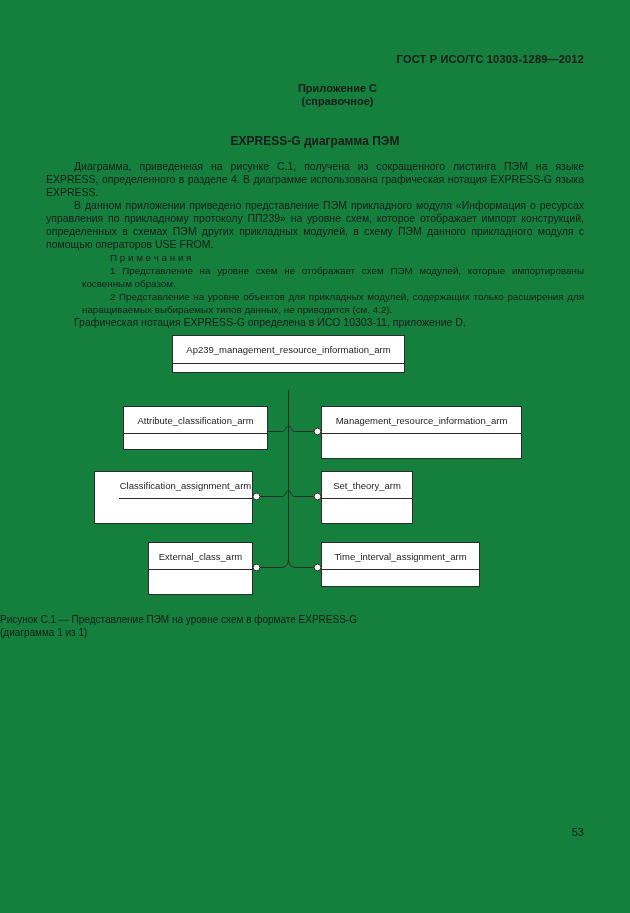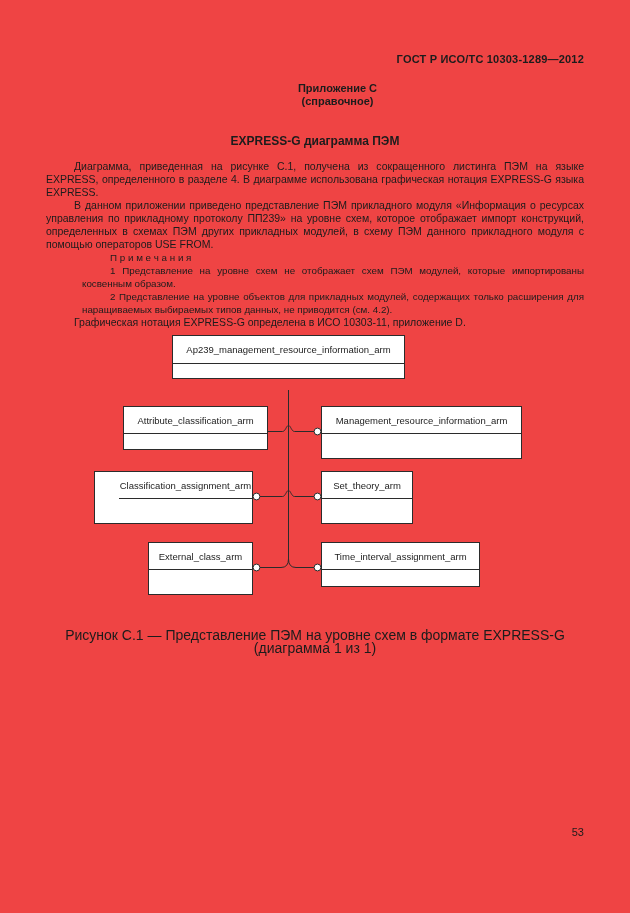--- a/index.html
+++ b/index.html
@@ -1,18 +1,18 @@
 <!DOCTYPE html>
 <html><head>
 <meta charset="utf-8">
 <style>
   html,body { margin:0; padding:0; background:#e8e8e8; }
   .page {
     position:relative; width:630px; height:913px; margin:0 auto;
-    background:#ef4444; overflow:hidden;
+    background:#15803d; overflow:hidden;
     font-family:"Liberation Sans", sans-serif; color:#1c1c1c;
   }
   .header-row {
     position:absolute; top:53px; left:46px; right:46px;
     text-align:right; font-weight:bold; font-size:11px; letter-spacing:0.2px;
   }
   .annex {
     position:absolute; top:82px; left:0; right:0;
     text-align:center; font-weight:bold; font-size:11px; line-height:13px;margin-left:45px;
   }
@@ -32,31 +32,31 @@
   .connector-svg { position:absolute; left:0; top:0; }
   .ebox {
     position:absolute; background:#ffffff; border:1px solid #2b2b2b;
     box-sizing:border-box;
   }
   .ebox-title {
     height:26px; border-bottom:1px solid #2b2b2b;
     display:flex; align-items:center; justify-content:center;
     font-size:9.5px; white-space:nowrap;
   }
-  .b1 { left:172px; top:335px; width:233px; height:44px; }
+  .b1 { left:172px; top:335px; width:233px; height:38px; }
   .b1 .ebox-title { height:27px; }
   .b2 { left:123px; top:406px; width:145px; height:44px; }
   .b3 { left:321px; top:406px; width:201px; height:53px; }
   .b4 { left:94px;  top:471px; width:159px; height:53px;padding-left:24px; }
   .b5 { left:321px; top:471px; width:92px;  height:53px; }
   .b6 { left:148px; top:542px; width:105px; height:53px; }
   .b7 { left:321px; top:542px; width:159px; height:45px; }
   .figure-caption {
     position:absolute; top:613px; left:0; right:0;
-    text-align:center; font-size:14px; line-height:13px;margin-top:16px;
+    font-size:10px; line-height:13px;
   }
   .page-num {
     position:absolute; top:826px; right:46px; font-size:11px;
   }
 </style>
 </head>
 <body>
 
 <div class="page">
 

